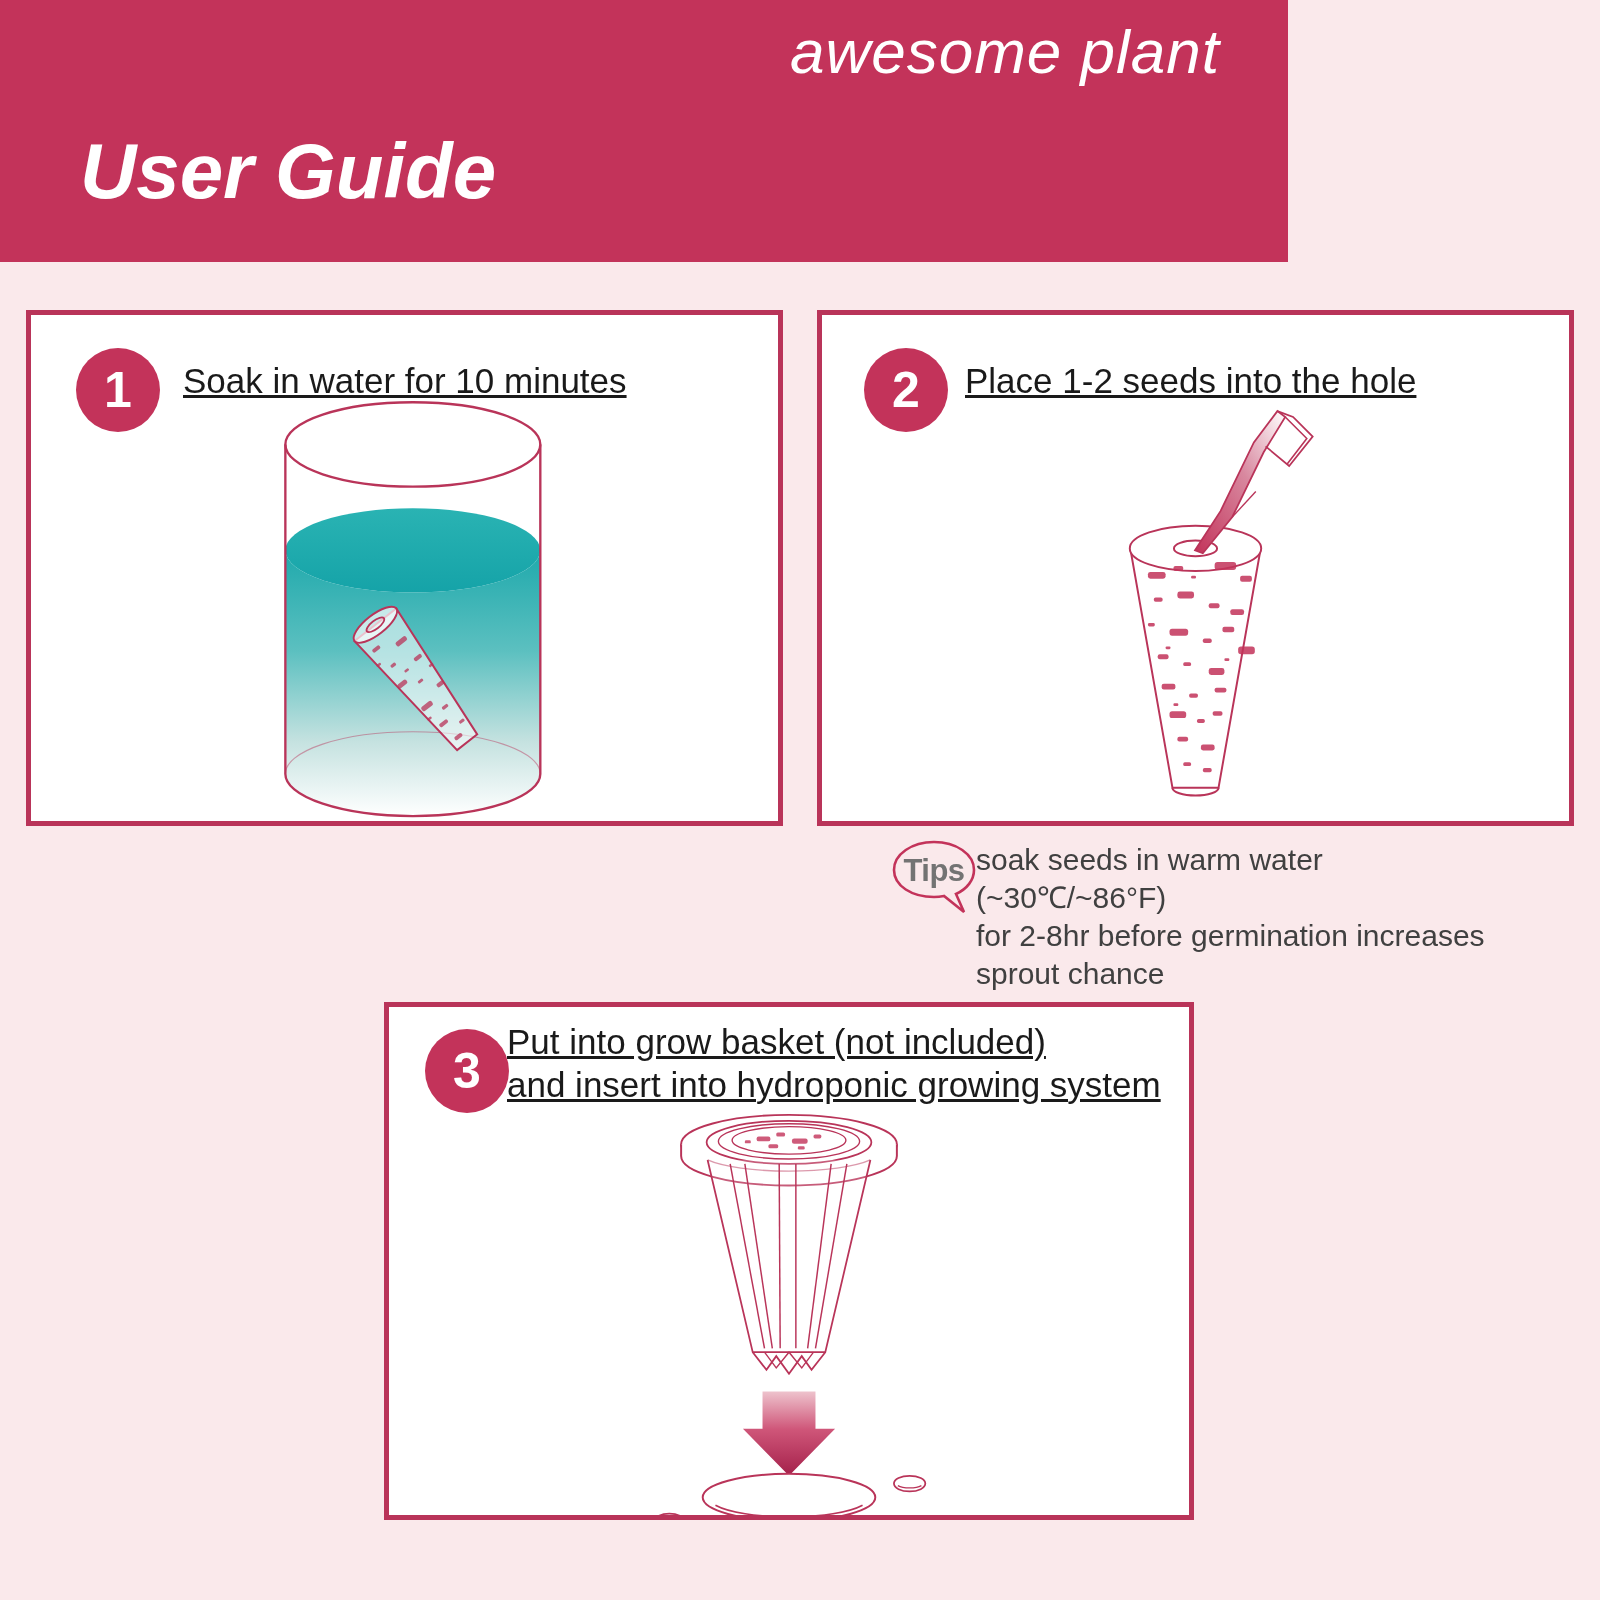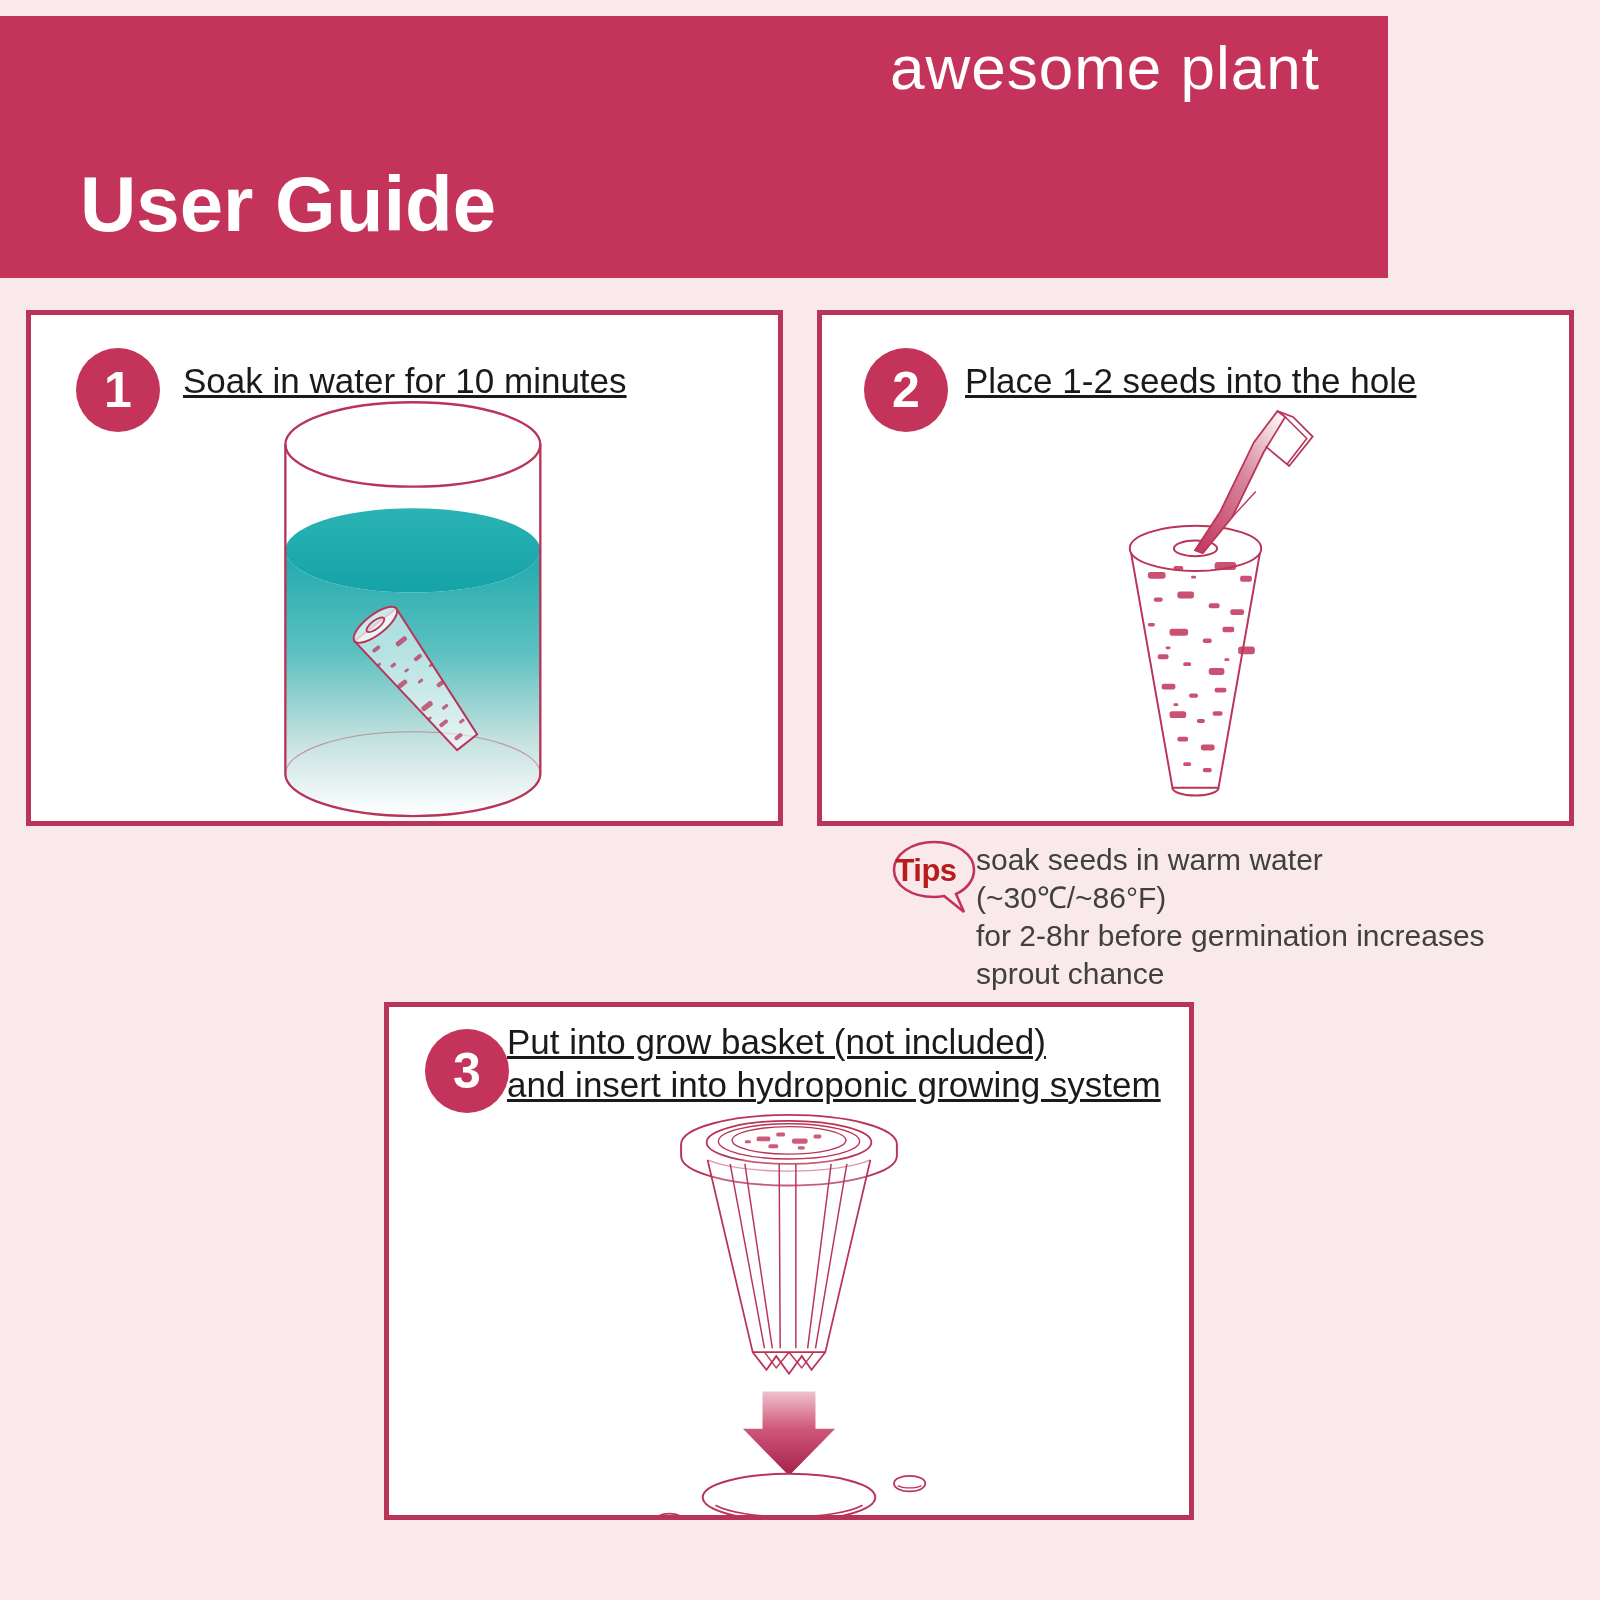--- a/index.html
+++ b/index.html
@@ -6,39 +6,39 @@
   body{
     width:1600px;height:1600px;
     background:#fae9eb;
     font-family:"Liberation Sans", sans-serif;
     overflow:hidden;
     position:relative;
   }
 
   
   #header{
-    position:absolute;left:0;top:16px;width:1388px;height:262px;
+    position:absolute;left:0;top:0;width:1288px;height:262px;
     background:#c3335a;
+    font-style:italic;
   }
   #brand{
     position:absolute;right:68px;top:16px;
     color:#ffffff;
     font-size:62px;
     font-weight:400;
     letter-spacing:1px;
     white-space:nowrap;
   }
   #page-title{
     position:absolute;left:80px;top:126px;
     color:#ffffff;
     font-size:78px;
     font-weight:700;
     letter-spacing:0px;
     white-space:nowrap;
-    margin-top:17px;
   }
 
   
   .step-box{
     position:absolute;
     background:#ffffff;
     border:5px solid #b93459;
     box-sizing:border-box;
   }
   #box-1{left:26px;  top:310px;  width:757px;  height:516px;}
@@ -75,23 +75,23 @@
   .art{position:absolute;left:0;top:0;width:100%;height:100%;pointer-events:none;}
 
   
   #tips-block{
     position:absolute;left:888px;top:836px;width:620px;height:120px;
   }
   #tips-bubble{
     position:absolute;left:0;top:2px;width:92px;height:78px;
   }
   #tips-label{
-    position:absolute;left:4px;top:17px;width:68px;
+    position:absolute;left:12px;top:17px;width:68px;
     text-align:center;
-    color:#b91c1c;
+    color:#737373;
     font-size:31px;font-weight:700;
     letter-spacing:-0.5px;
   }
   #tips-text{
     position:absolute;left:88px;top:5px;
     color:#404040;
     font-size:30px;line-height:1.27;
     white-space:pre-line;
     width:540px;
   }

